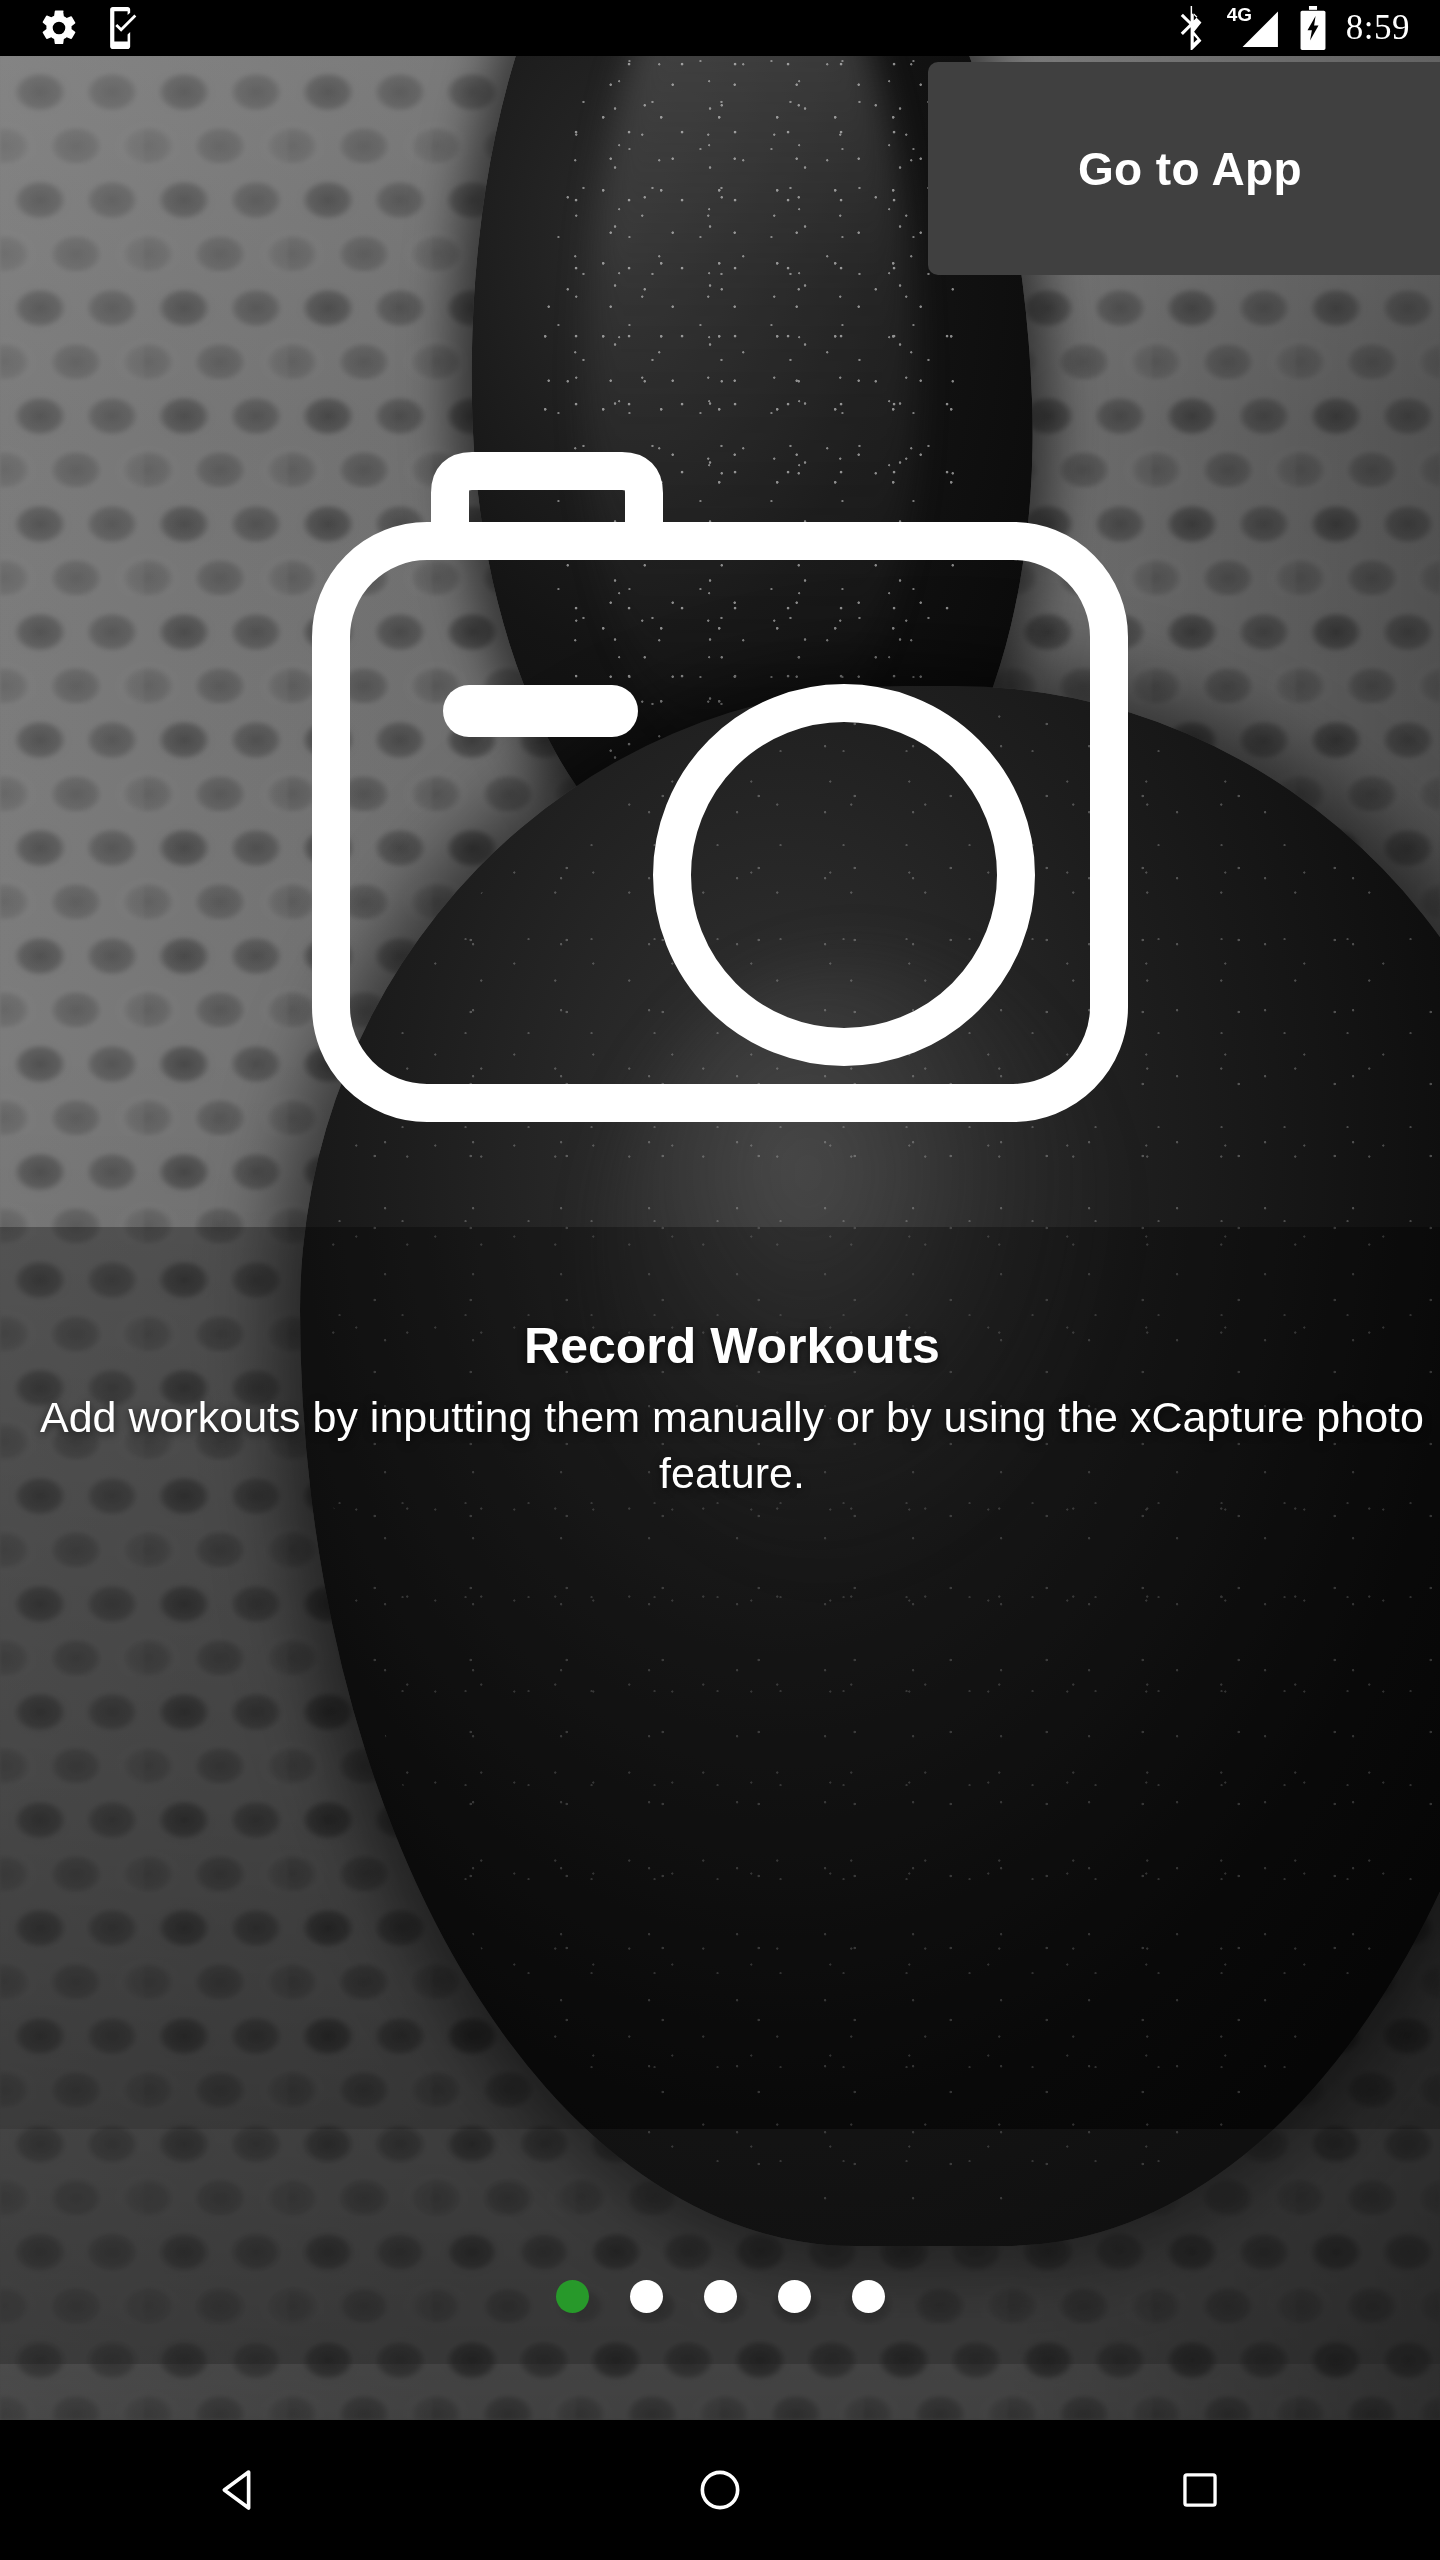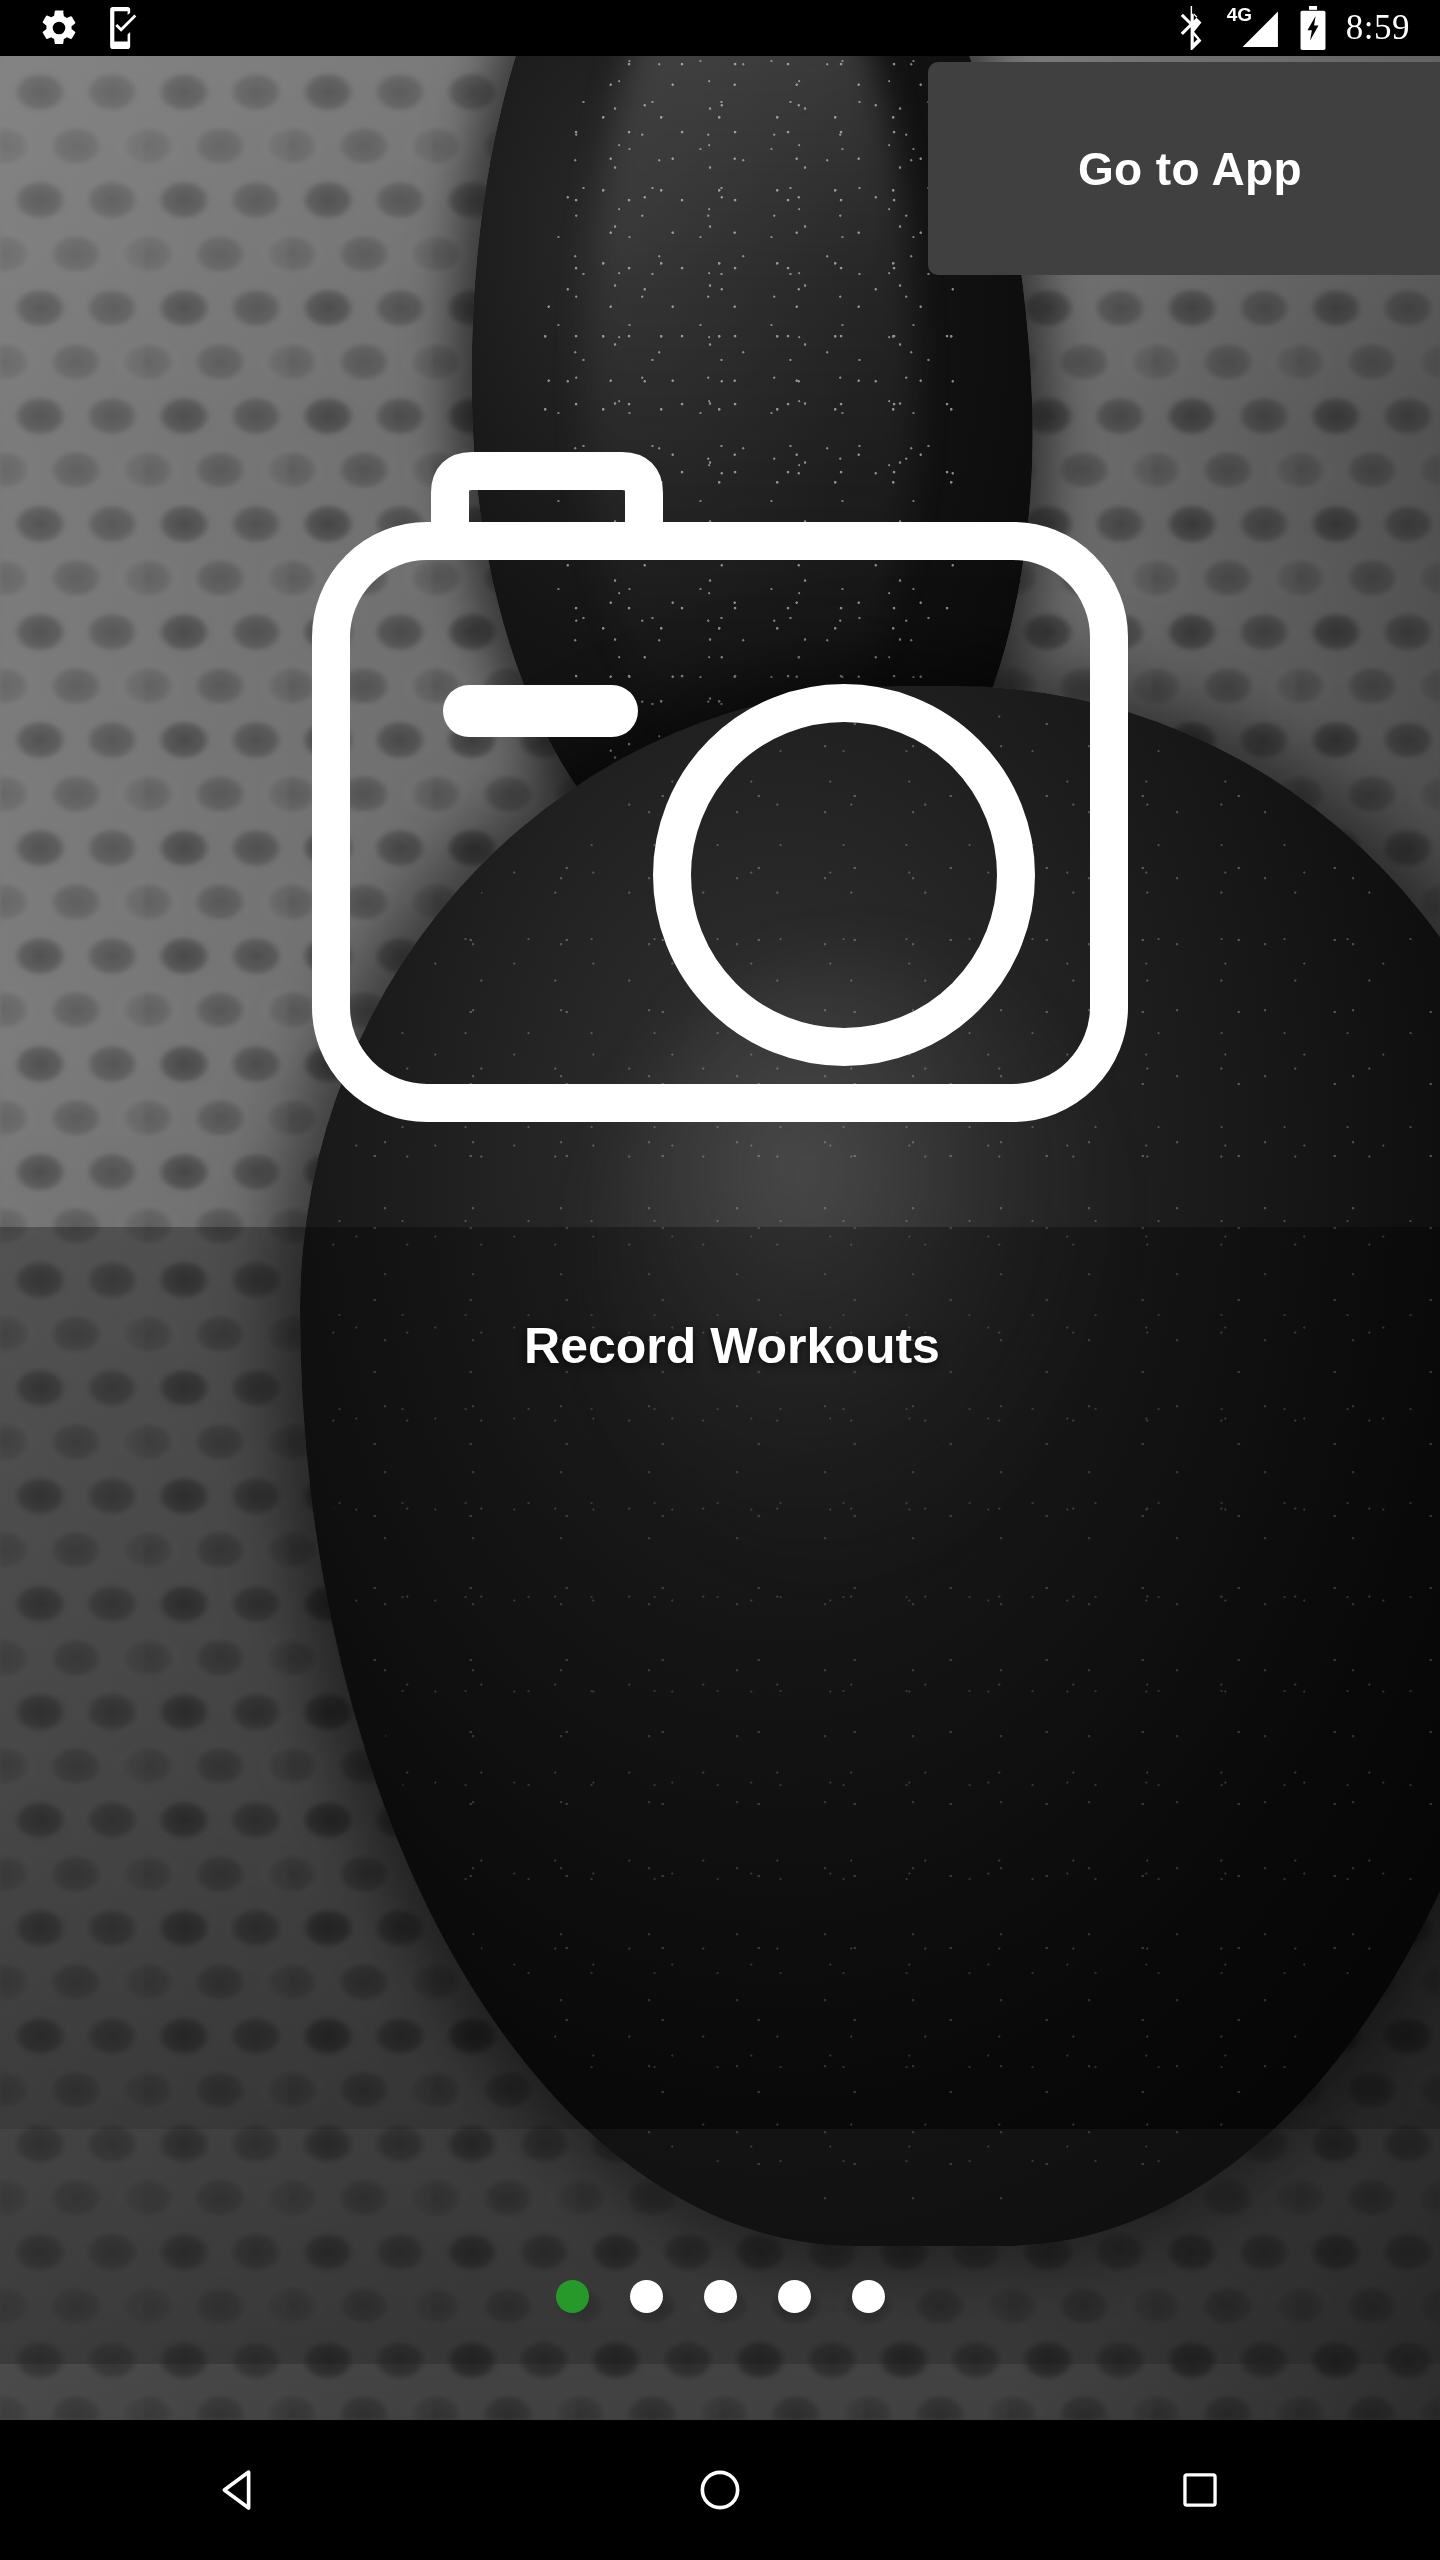--- a/index.html
+++ b/index.html
@@ -279,20 +279,21 @@
 
     <rect x="133" y="262" width="195" height="52" rx="26" ry="26" fill="#ffffff"></rect>
 
     <circle cx="534" cy="452" r="172" stroke="#ffffff" stroke-width="38"></circle>
   </svg>
 
   <button id="go-to-app-button">Go to App</button>
 
   <div id="text-block">
     <h1 id="onboarding-title">Record Workouts</h1>
+    <p id="onboarding-description">Add workouts by inputting them manually or by using the xCapture photo feature.</p>
   </div>
 
   <div id="page-indicator">
     <span class="dot active"></span>
     <span class="dot"></span>
     <span class="dot"></span>
     <span class="dot"></span>
     <span class="dot"></span>
   </div>
 

